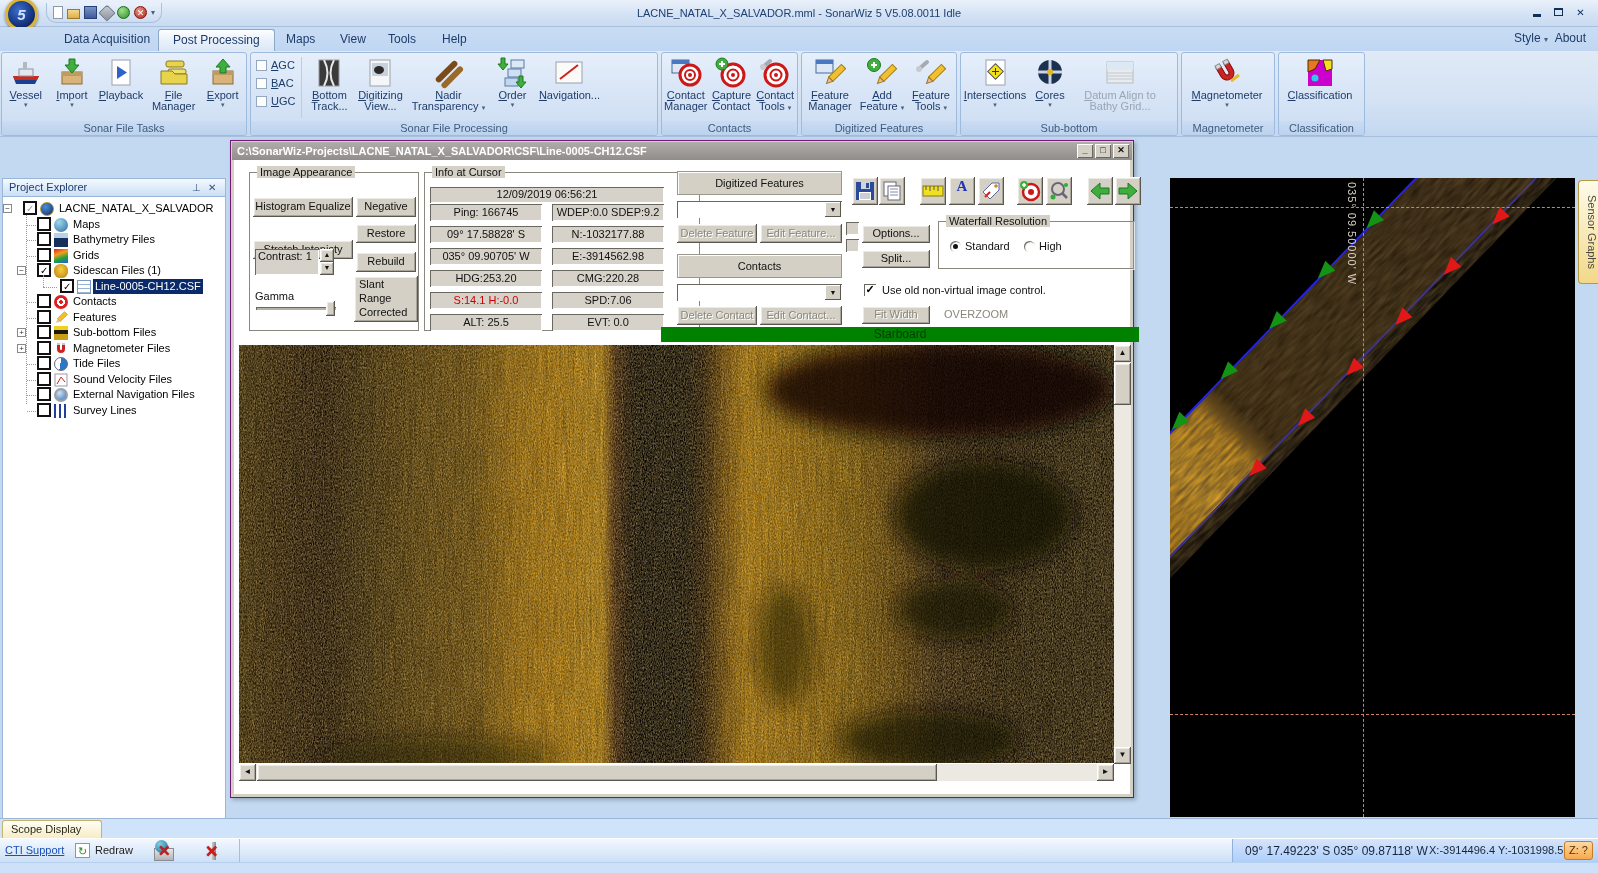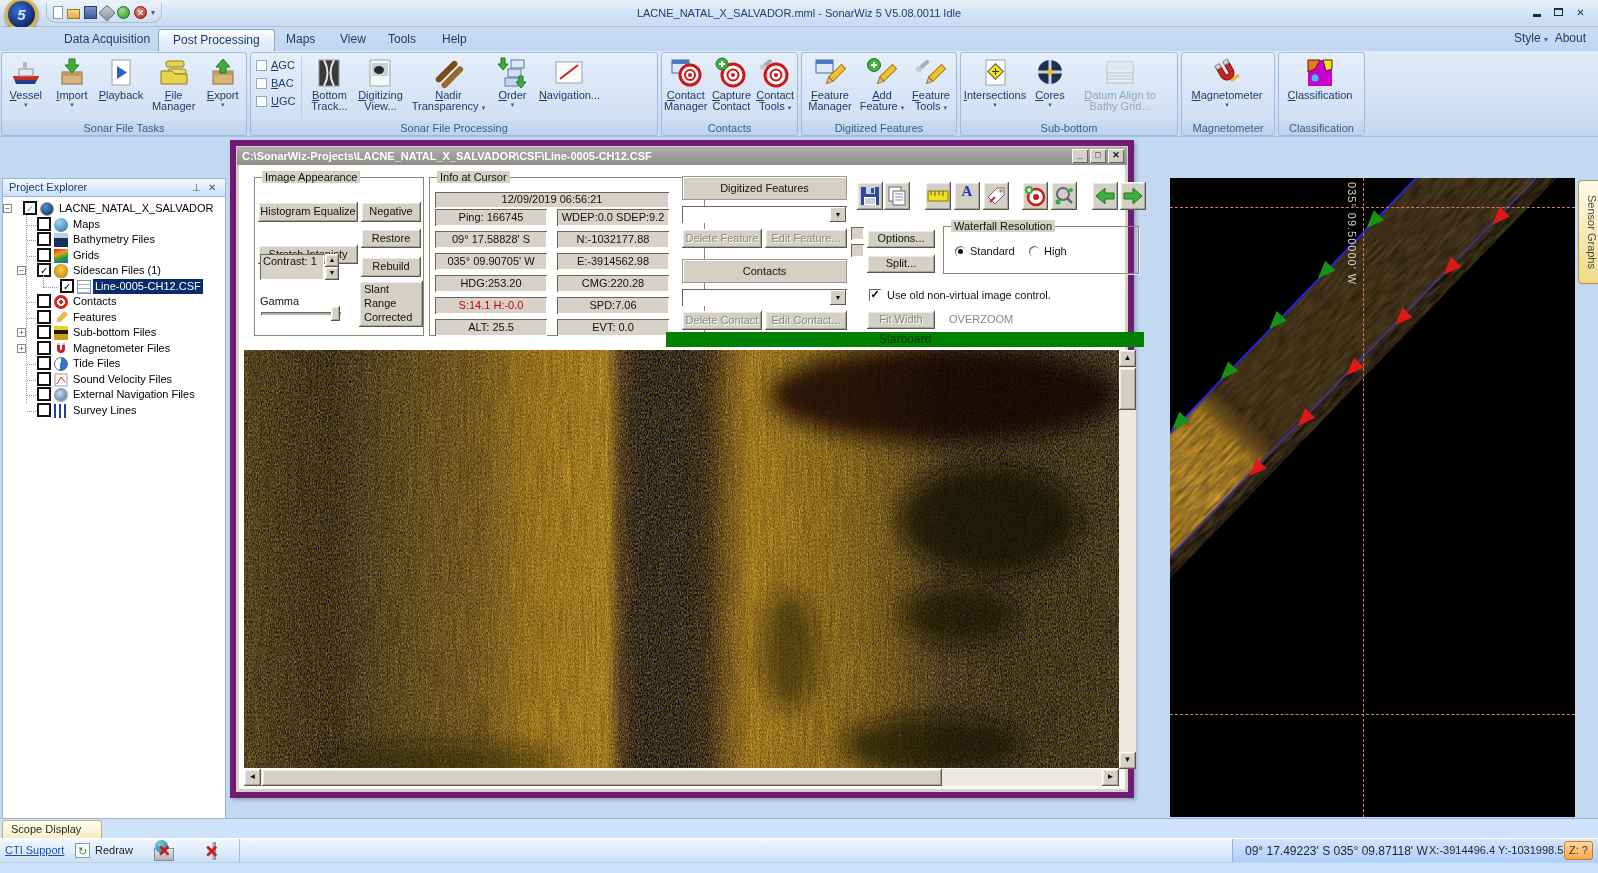--- a/index.html
+++ b/index.html
@@ -75,21 +75,21 @@
 .sic1 .xx{position:absolute;left:6px;top:2px;color:#d41818;font-weight:bold;font-size:15px;text-shadow:0 0 1px #801010;}
 .sic2{position:absolute;left:203px;top:1px;width:22px;height:22px;}
 .sic2 .pole{position:absolute;left:9px;top:2px;width:4px;height:18px;background:linear-gradient(90deg,#c8c8cc,#888);}
 .sic2 .xx{position:absolute;left:2px;top:2px;color:#d41818;font-weight:bold;font-size:16px;text-shadow:0 0 1px #801010;}
 .rsec{position:absolute;left:1232px;right:0;top:0;bottom:0;background:linear-gradient(#d5e4fb,#aecffc);border-left:1px solid #8fb2dd;}
 .coords{position:absolute;left:12px;top:5px;font-size:12px;color:#16263a;}
 .xy{position:absolute;left:196px;top:5px;font-size:11px;color:#16263a;}
 .zbtn{position:absolute;right:5px;top:2px;width:29px;height:19px;background:linear-gradient(#fdd9a2,#f8a84e);border:1px solid #c87c20;border-radius:3px;font-size:11px;color:#5a2d00;text-align:center;line-height:17px;}
 .bstrip{position:absolute;left:0;top:862px;width:100%;height:11px;background:#cde1f9;border-top:1px solid #b6cfec;}
 
-.docwin{position:absolute;left:230px;top:140px;width:904px;height:658px;background:#d4d0c5;border:6px solid #701a75;box-shadow:2px 2px 4px rgba(0,0,0,.25);}
+.docwin{position:absolute;left:230px;top:140px;width:904px;height:658px;background:#d4d0c5;border:1px solid #701a75;box-shadow:2px 2px 4px rgba(0,0,0,.25);}
 .dtitle{position:absolute;left:1px;top:1px;right:1px;height:18px;background:linear-gradient(#aFaCa9,#918d8a);color:#fff;font-size:11px;font-weight:bold;line-height:18px;padding-left:5px;}
 .dbtns{position:absolute;right:3px;top:2px;display:flex;gap:2px;}
 .dbtn{width:16px;height:14px;background:#d4d0c5;box-shadow:inset 1px 1px 0 #fff,inset -1px -1px 0 #6a675f;font-size:9px;line-height:13px;text-align:center;color:#111;font-weight:bold;}
 .dbody{position:absolute;left:3px;top:19px;right:3px;bottom:3px;background:#ffffff;}
 .gbox{position:absolute;border:1px solid #8a887e;box-shadow:1px 1px 0 rgba(255,255,255,.7);}
 .gbox .gtitle{position:absolute;left:7px;top:-7px;background:#d4d0c5;padding:0 3px;font-size:11px;color:#111;}
 .btn3{position:absolute;background:#d4d0c5;box-shadow:inset -1px -1px 0 #5a574f,inset 1px 1px 0 #fff,inset -2px -2px 0 #a8a49a,inset 2px 2px 0 #eceae4;font-size:11px;color:#111;text-align:center;}
 .btn3.dis{color:#8a877c;text-shadow:1px 1px 0 #fff;}
 .sunk{position:absolute;background:#d6d2c9;box-shadow:inset 1px 1px 0 #6a675f,inset -1px -1px 0 #fff;font-size:11px;color:#111;text-align:center;}
 .combo{position:absolute;background:#fff;box-shadow:inset 1px 1px 0 #6a675f,inset -1px -1px 0 #fff;height:17px;}

